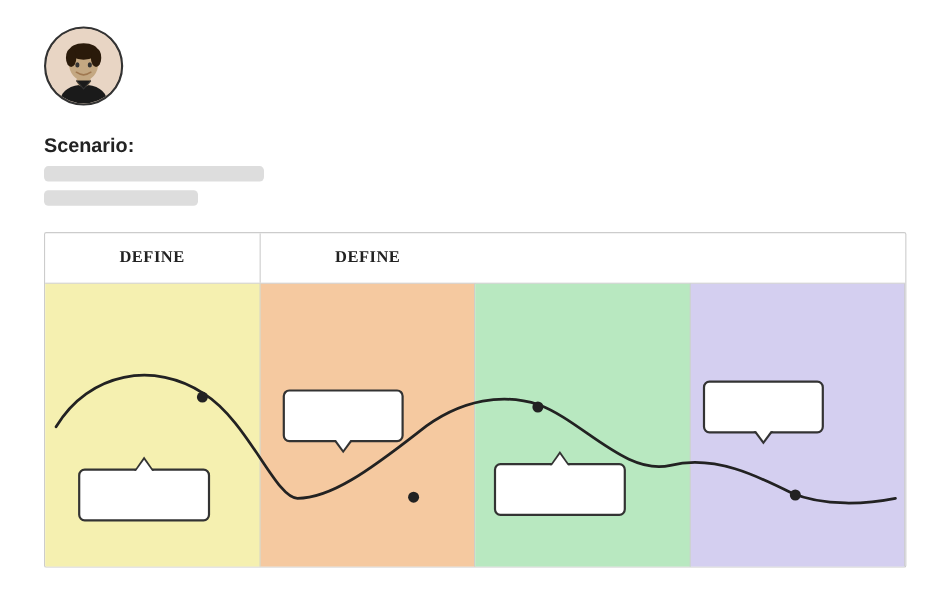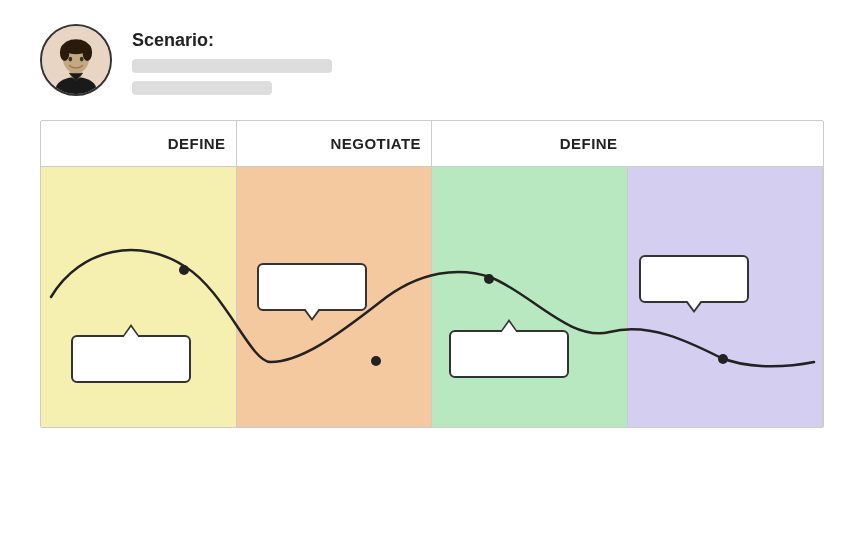--- a/index.html
+++ b/index.html
@@ -15,20 +15,21 @@
       padding: 24px 40px 24px 40px;
     }
 
     
     .header {
       display: flex;
       align-items: flex-start;
       width: 100%;
       margin-bottom: 24px;
       gap: 20px;
+      flex-direction: column;
     }
     .avatar {
       width: 72px;
       height: 72px;
       border-radius: 50%;
       border: 2px solid #333;
       overflow: hidden;
       flex-shrink: 0;
       background: #e8d5c4;
       display: flex;
@@ -72,26 +73,27 @@
       border-radius: 2px;
       overflow: hidden;
     }
     .table-header {
       display: grid;
       grid-template-columns: 1fr 1fr 1fr 1fr;
       border-bottom: 1.5px solid #ccc;
     }
     .col-header {
       padding: 14px 10px;
-      text-align: right;
+      text-align: center;
       font-weight: 800;
       font-size: 15px;
       letter-spacing: 0.03em;
       color: #222;
       border-right: 1.5px solid #ccc;
+      font-family: Liberation Serif, serif;
     }
     .col-header:last-child { border-right: none; }
 
     .table-body {
       display: grid;
       grid-template-columns: 1fr 1fr 1fr 1fr;
       position: relative;
       height: 260px;
     }
     .col-cell {
@@ -218,21 +220,20 @@
       <div class="placeholder-line line-long"></div>
       <div class="placeholder-line line-short"></div>
     </div>
   </div>
 </div>
 
 <div class="table-container">
 
   <div class="table-header">
     <div class="col-header">DEFINE</div>
-    <div class="col-header">NEGOTIATE</div>
     <div class="col-header">DEFINE</div>
   </div>
 
   <div class="table-body">
 
     <div class="col-cell col-define"></div>
     <div class="col-cell col-compare"></div>
     <div class="col-cell col-negotiate"></div>
     <div class="col-cell col-select"></div>
 

